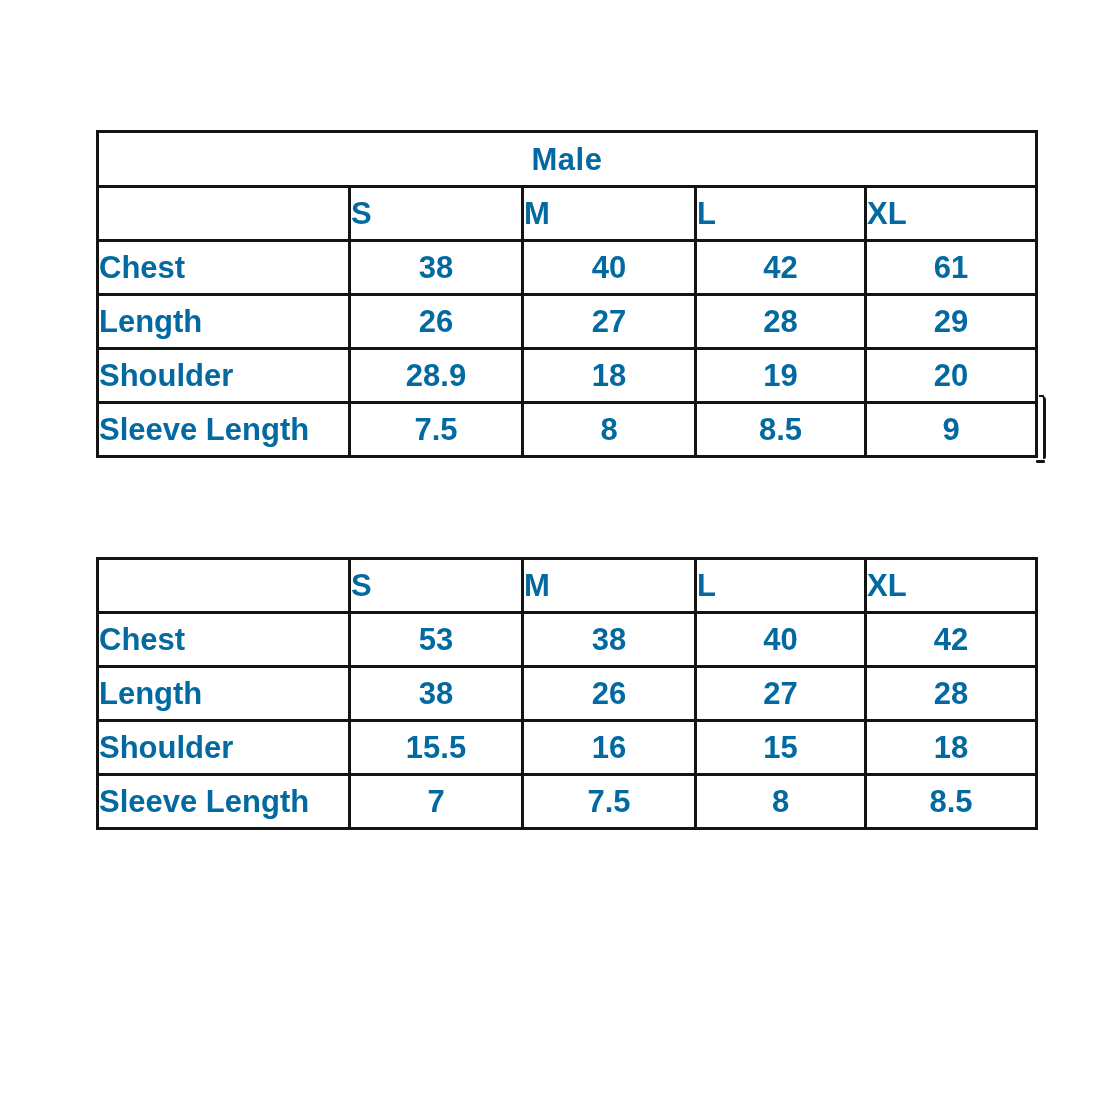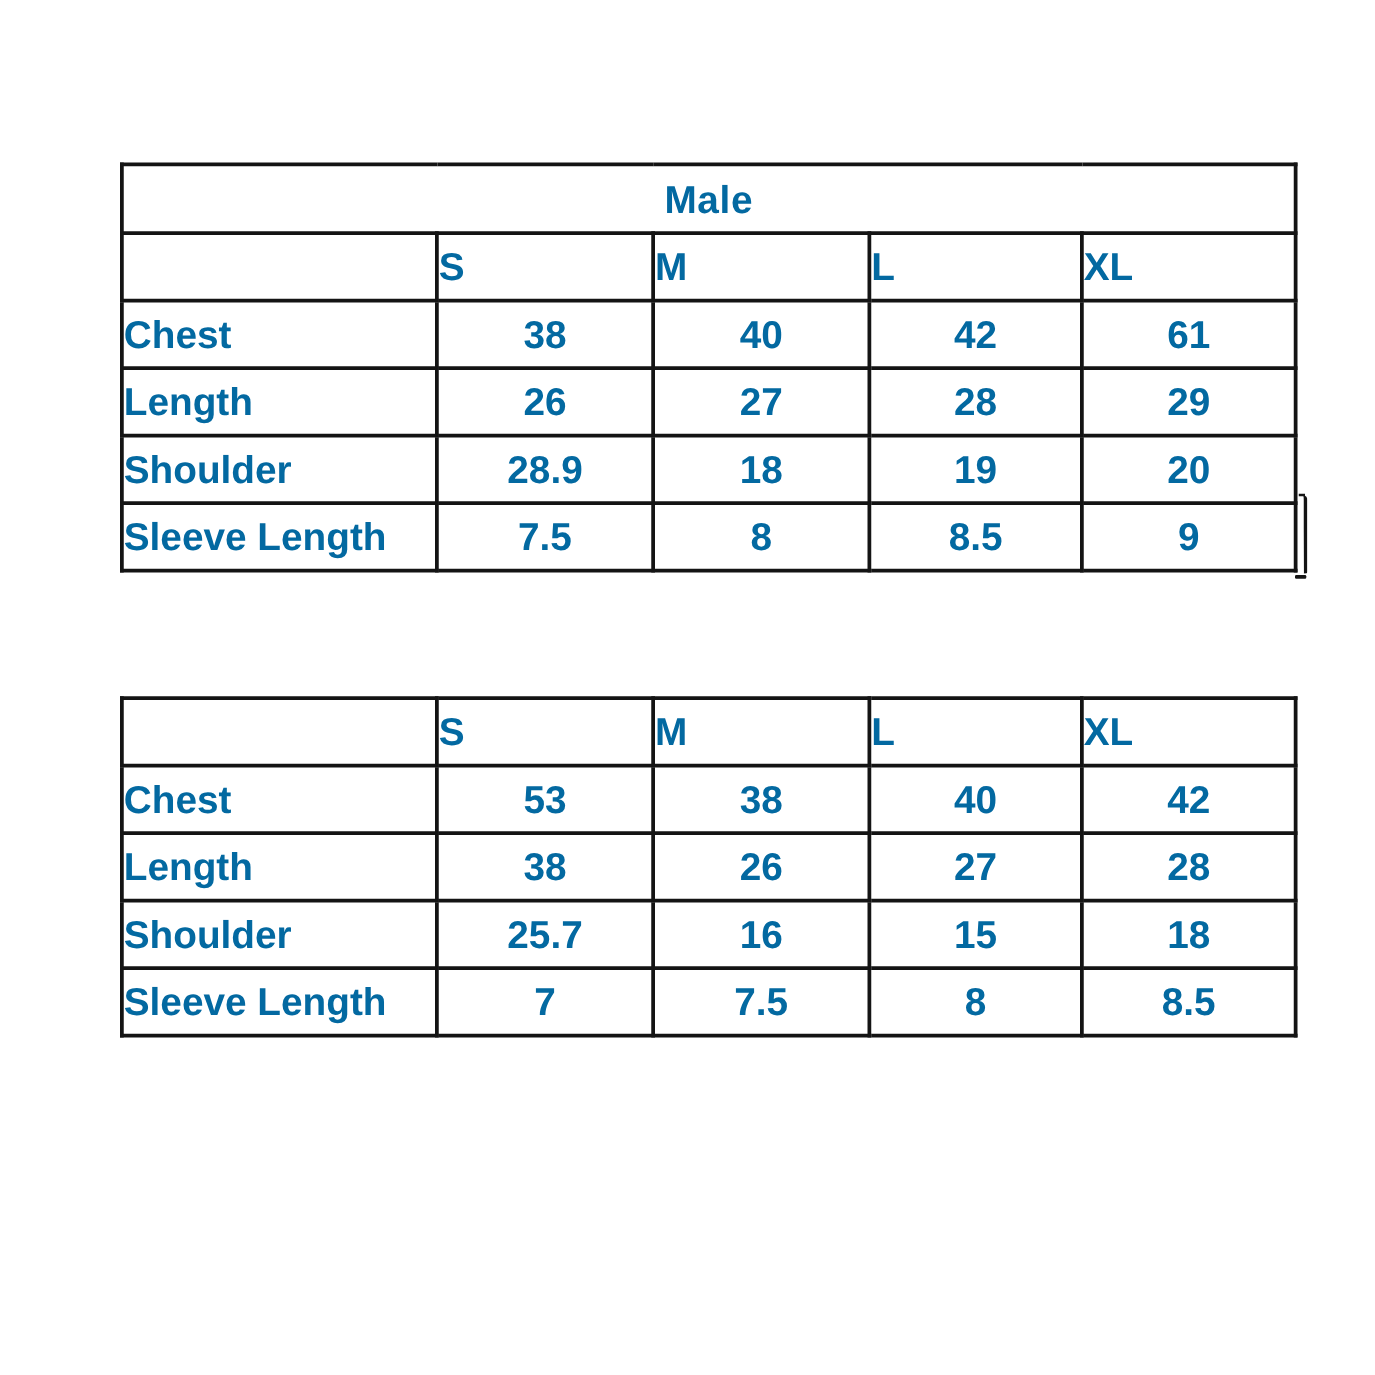--- a/index.html
+++ b/index.html
@@ -169,21 +169,21 @@
     </tr>
     <tr class="data-row">
       <td class="label-cell">Length</td>
       <td class="num-cell">38</td>
       <td class="num-cell">26</td>
       <td class="num-cell">27</td>
       <td class="num-cell">28</td>
     </tr>
     <tr class="data-row">
       <td class="label-cell">Shoulder</td>
-      <td class="num-cell">25.7</td>
+      <td class="num-cell">15.5</td>
       <td class="num-cell">16</td>
       <td class="num-cell">15</td>
       <td class="num-cell">18</td>
     </tr>
     <tr class="data-row">
       <td class="label-cell">Sleeve Length</td>
       <td class="num-cell">7</td>
       <td class="num-cell">7.5</td>
       <td class="num-cell">8</td>
       <td class="num-cell">8.5</td>

